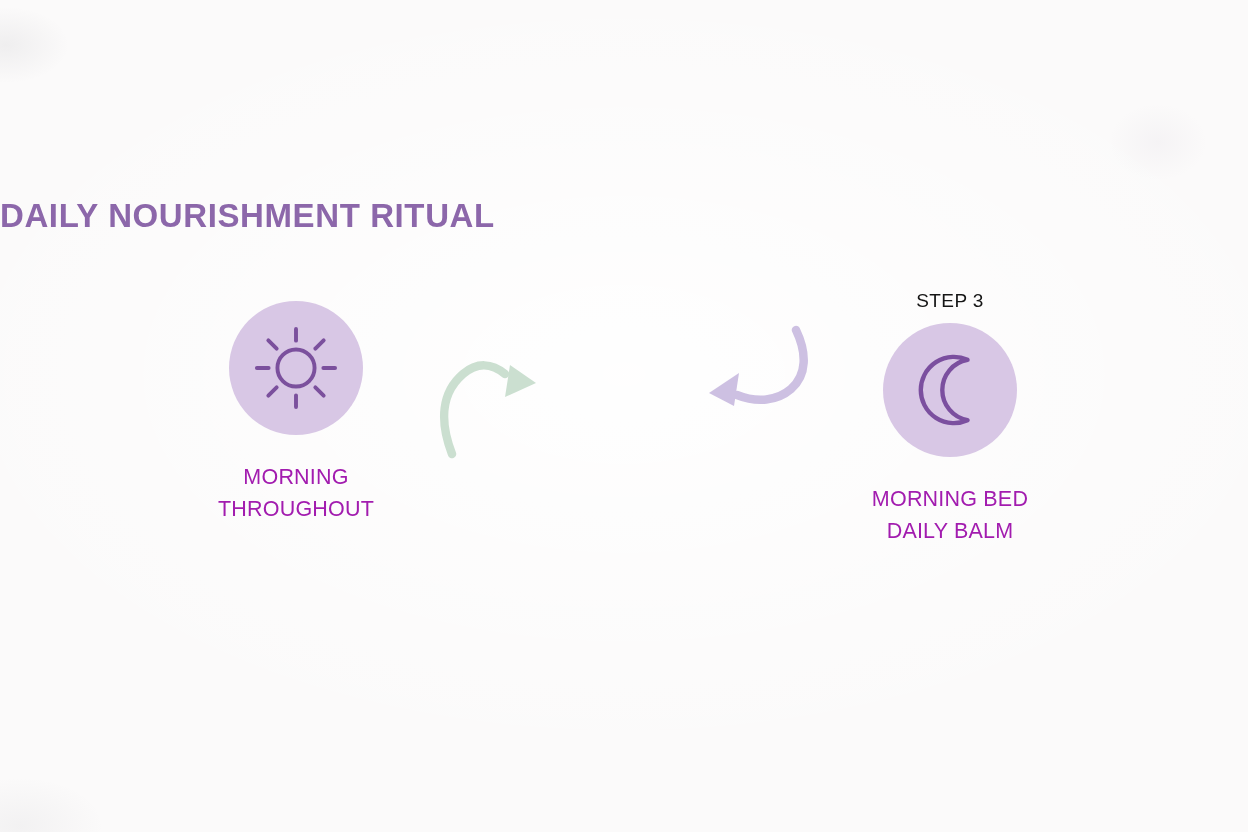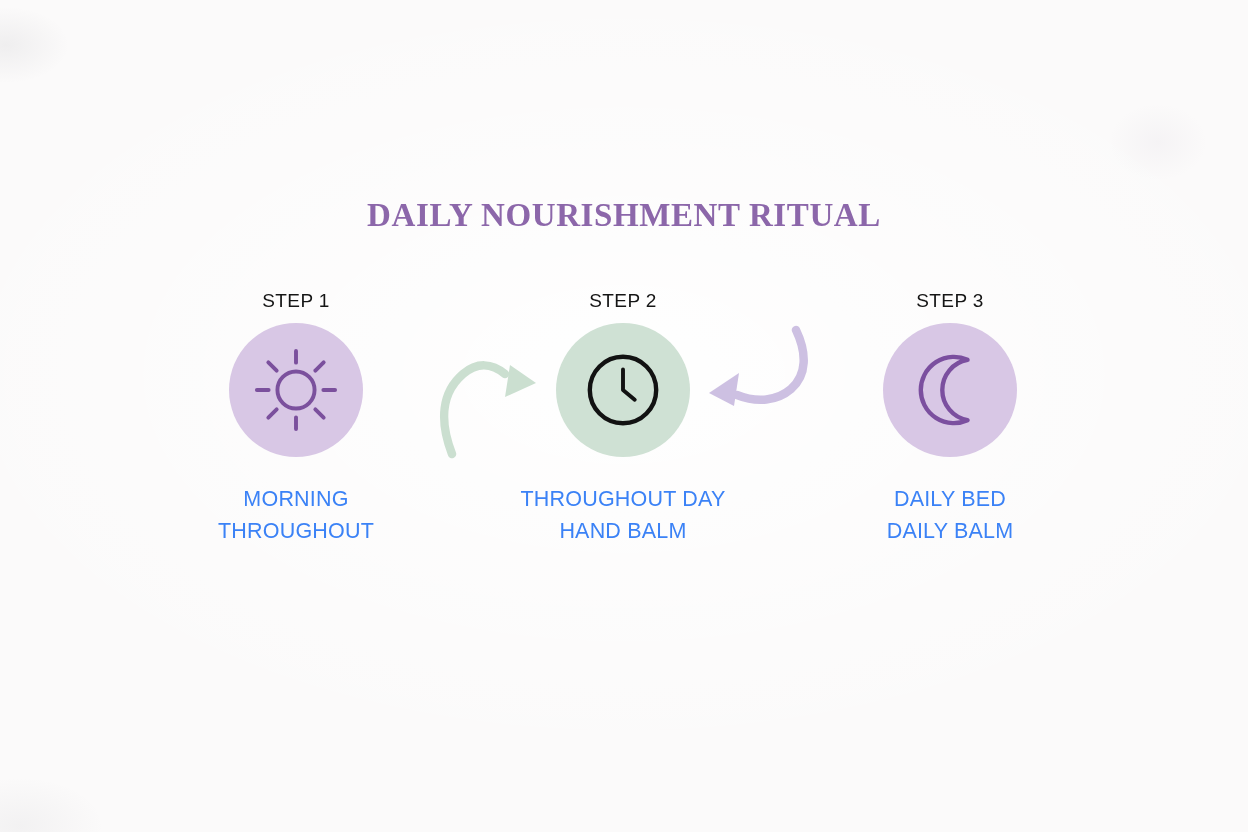--- a/index.html
+++ b/index.html
@@ -27,26 +27,25 @@
     position: absolute;
     inset: 0;
     pointer-events: none;
   }
   .title {
     position: absolute;
     top: 197px;
     left: 0;
     width: 100%;
     margin: 0;
-    text-align: center;
+    text-align: left;
     font-size: 33px;
     font-weight: bold;
     letter-spacing: 0.6px;
     color: #8c67aa;
-    font-family: Liberation Serif, serif;
   }
   .step {
     position: absolute;
     top: 290px;
     width: 300px;
     text-align: center;
   }
   .step-label {
     font-size: 19px;
     letter-spacing: 0.4px;
@@ -62,21 +61,21 @@
     display: flex;
     align-items: center;
     justify-content: center;
   }
   .icon { display: block; line-height: 0; }
   .desc {
     margin-top: 26px;
     font-size: 21.5px;
     line-height: 32px;
     letter-spacing: 0.2px;
-    color: #3b82f6;
+    color: #a21caf;
   }
   .step-1 { left: 146px; }
   .step-2 { left: 473px; }
   .step-3 { left: 800px; }
 </style>
 </head>
 <body>
 
 <div class="canvas">
 
@@ -87,21 +86,20 @@
     </g>
     <g style="color: rgb(205, 192, 226);">
       <path d="M 796 330 C 807 353 807 375 791 389 C 777 401 757 403 737 395" fill="none" stroke="currentColor" stroke-width="8.5" stroke-linecap="round"></path>
       <polygon points="709,393 739,373 734,406" fill="currentColor"></polygon>
     </g>
   </svg>
 
   <h1 class="title" style="color: rgb(140, 103, 170);">DAILY NOURISHMENT RITUAL</h1>
 
   <section class="step step-1">
-    <div class="step-label">STEP 1</div>
     <div class="circle" style="background: rgb(216, 199, 229);">
       <span class="icon" style="color: rgb(123, 80, 157);">
         <svg width="86" height="86" viewBox="-44 -44 88 88" xmlns="http://www.w3.org/2000/svg">
           <circle cx="0" cy="0" r="19" fill="none" stroke="currentColor" stroke-width="4"></circle>
           <g stroke="currentColor" stroke-width="4" stroke-linecap="round">
             <line x1="0" y1="-28" x2="0" y2="-40"></line>
             <line x1="0" y1="28" x2="0" y2="40"></line>
             <line x1="28" y1="0" x2="40" y2="0"></line>
             <line x1="-28" y1="0" x2="-40" y2="0"></line>
             <line x1="19.8" y1="-19.8" x2="28.3" y2="-28.3"></line>
@@ -111,44 +109,29 @@
           </g>
         </svg>
       </span>
     </div>
     <div class="desc">
       <div>MORNING</div>
       <div>THROUGHOUT</div>
     </div>
   </section>
 
-  <section class="step step-2">
-    <div class="step-label">STEP 2</div>
-    <div class="circle" style="background: rgb(207, 225, 212);">
-      <span class="icon" style="color: rgb(18, 18, 18);">
-        <svg width="82" height="82" viewBox="-42 -42 84 84" xmlns="http://www.w3.org/2000/svg">
-          <circle cx="0" cy="0" r="34" fill="none" stroke="currentColor" stroke-width="4.5"></circle>
-          <path d="M 0 -21 L 0 0 L 12 10" fill="none" stroke="currentColor" stroke-width="4" stroke-linecap="round" stroke-linejoin="round"></path>
-        </svg>
-      </span>
-    </div>
-    <div class="desc">
-      <div>THROUGHOUT DAY</div>
-      <div>HAND BALM</div>
-    </div>
-  </section>
 
   <section class="step step-3">
     <div class="step-label">STEP 3</div>
     <div class="circle" style="background: rgb(216, 199, 229);">
       <span class="icon" style="color: rgb(123, 79, 159);">
         <svg width="78" height="78" viewBox="-40 -40 80 80" xmlns="http://www.w3.org/2000/svg">
           <path d="M 14 -31 A 34 34 0 1 0 14 31 A 31.5 31.5 0 0 1 14 -31 Z" transform="translate(4,0)" fill="none" stroke="currentColor" stroke-width="4.5" stroke-linejoin="round"></path>
         </svg>
       </span>
     </div>
     <div class="desc">
-      <div>DAILY BED</div>
+      <div>MORNING BED</div>
       <div>DAILY BALM</div>
     </div>
   </section>
 
 </div>
 
 </body></html>

